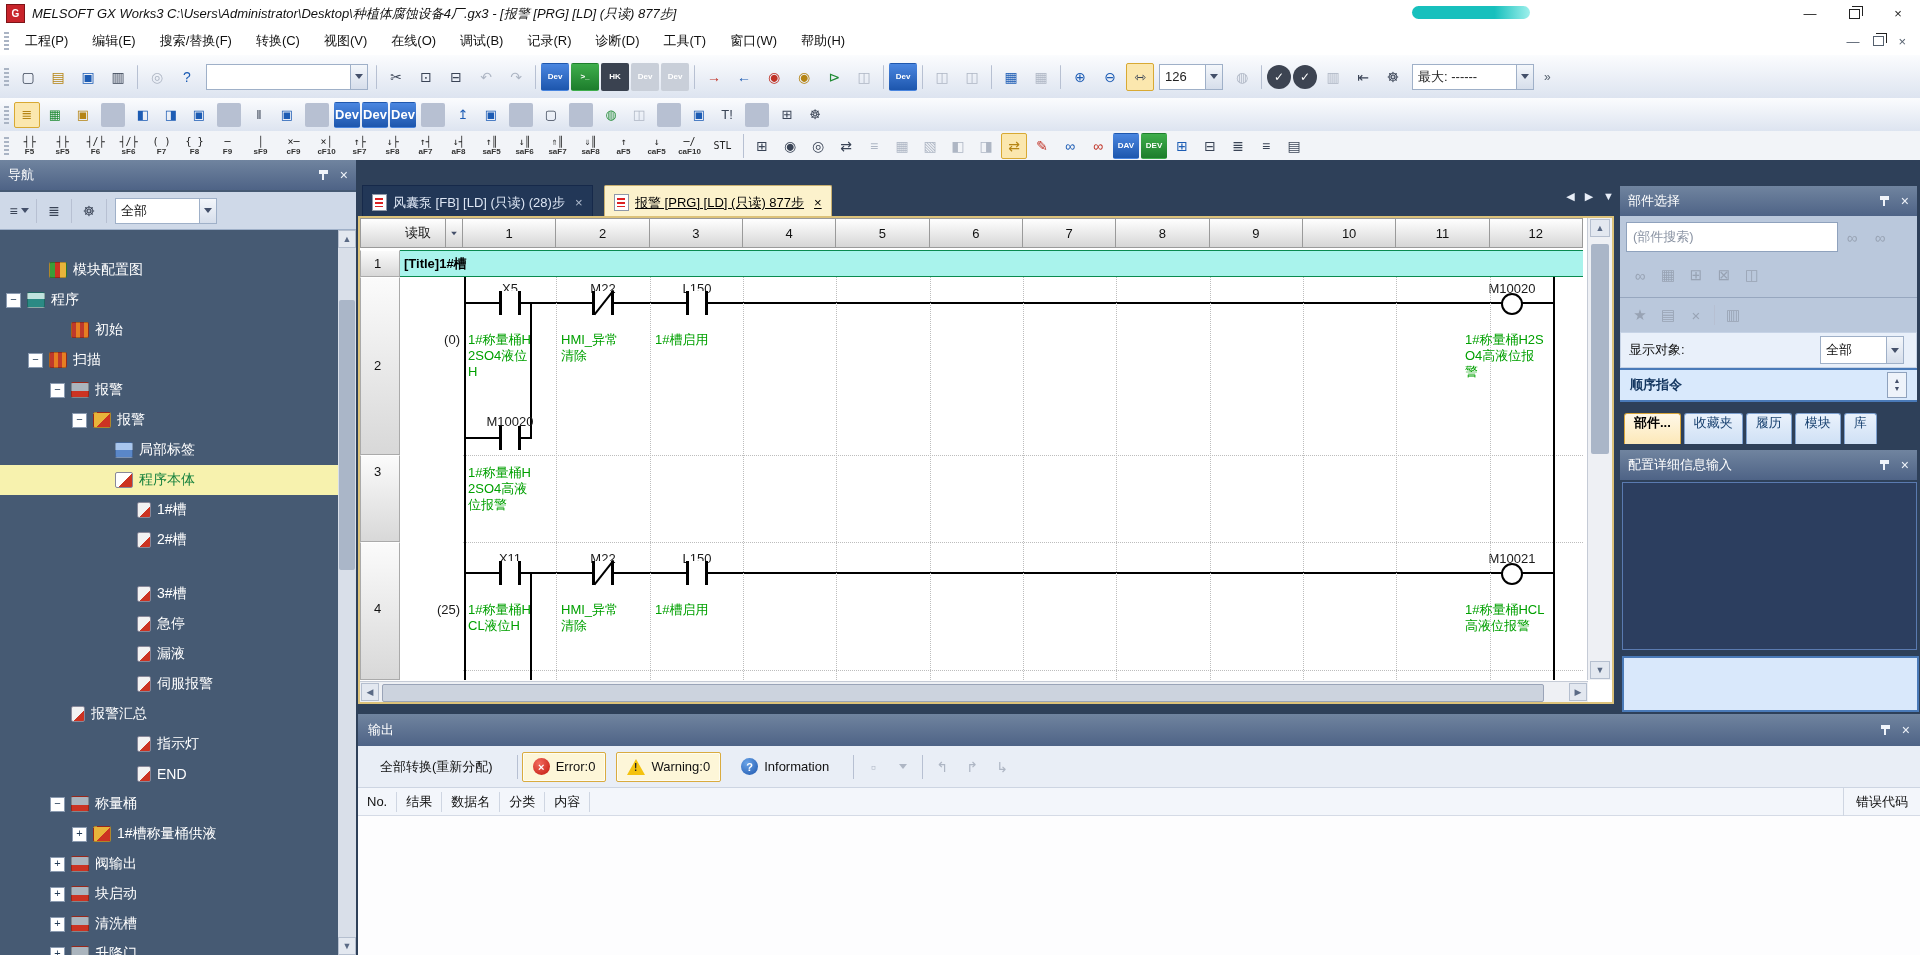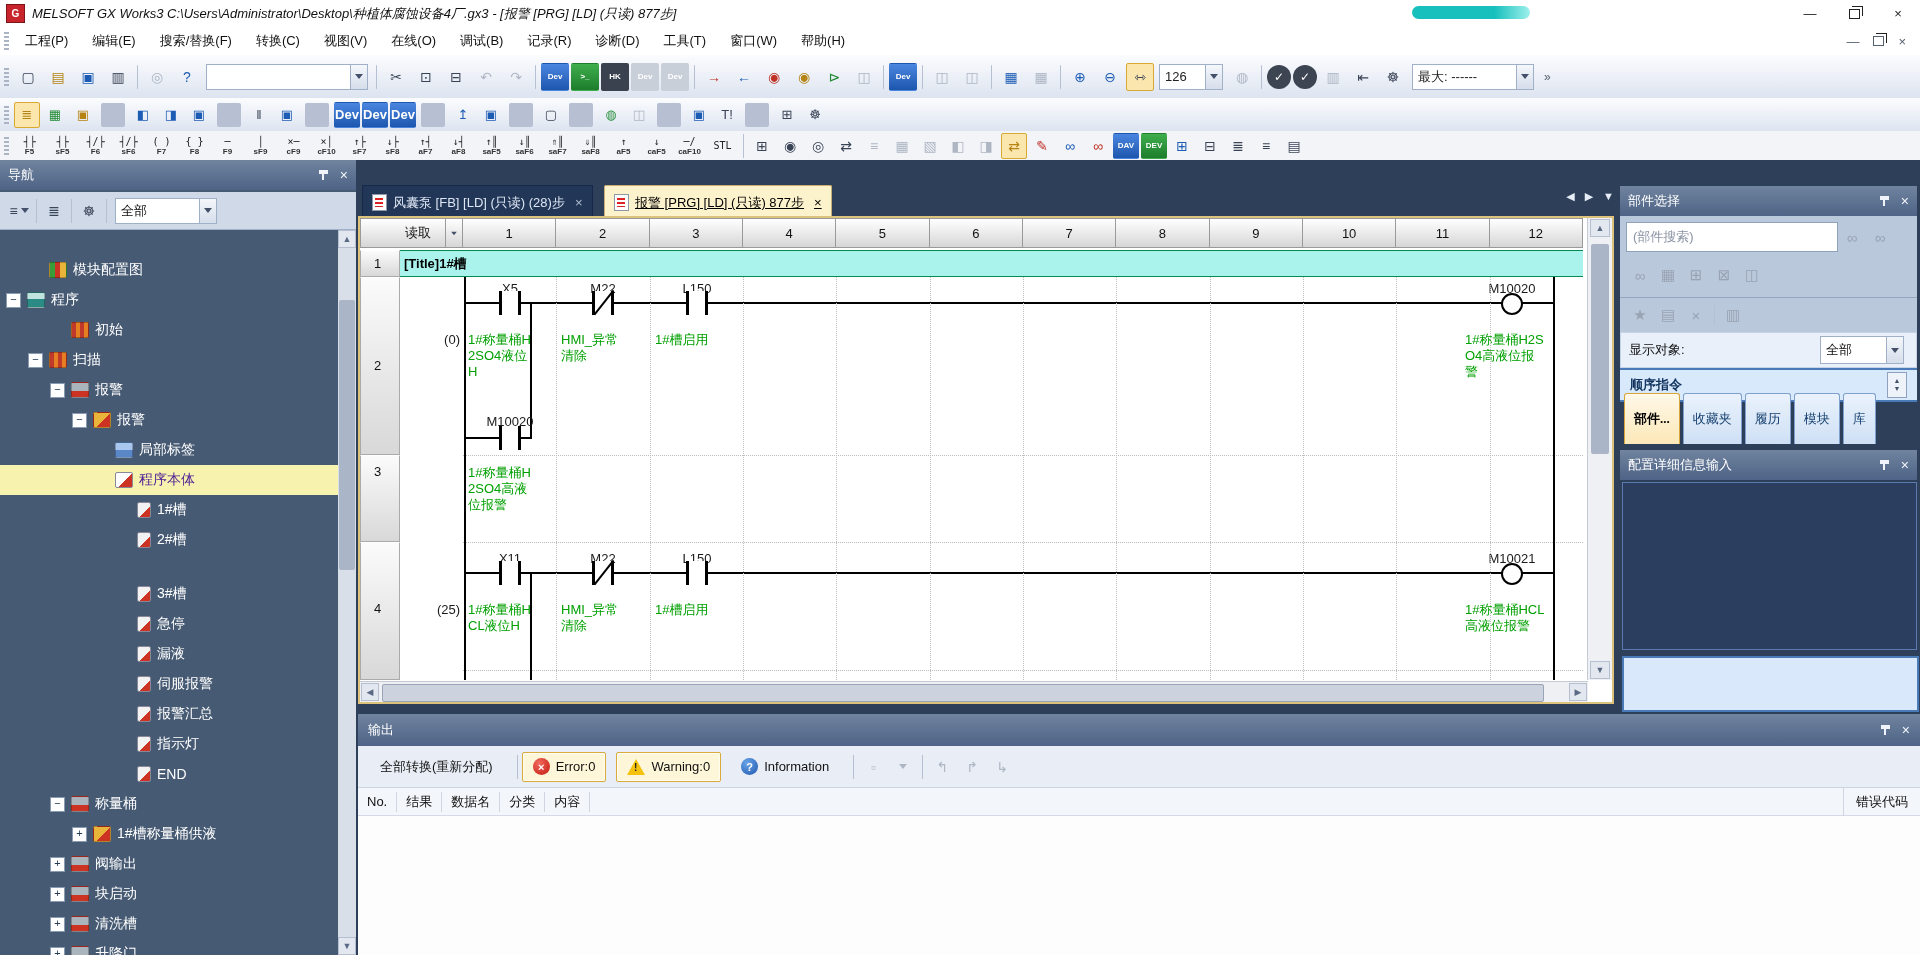--- a/index.html
+++ b/index.html
@@ -63,21 +63,21 @@
   .panel-head .sp{flex:1;}
   .pin{position:relative;width:12px;height:13px;margin-right:10px;cursor:pointer;}
   .pin::before{content:"";position:absolute;left:1px;top:1px;width:9px;height:4px;background:#f0f4fa;}
   .pin::after{content:"";position:absolute;left:4.5px;top:1px;width:2px;height:10px;background:#f0f4fa;}
   .xbtn{color:#f0f4fa;font-size:14px;line-height:14px;cursor:pointer;}
   #nav-tools{position:absolute;left:0;top:32px;width:356px;height:38px;background:#cfd9e8;
              display:flex;align-items:center;padding-left:6px;box-sizing:border-box;border-bottom:1px solid #9fb0c8;}
   #nav-tools .tbi{min-width:22px;height:22px;}
   #nav-tree{position:absolute;left:0;top:95px;width:338px;bottom:0;overflow:hidden;}
   .tree-row{display:flex;align-items:center;height:30px;color:#fff;font-size:14px;white-space:nowrap;cursor:default;}
-  .tree-row.sel{background:#f7f2ae;color:#4c1d95;text-align:right;}
+  .tree-row.sel{background:#f7f2ae;color:#15803d;text-align:right;}
   .exp{width:13px;min-width:13px;height:13px;background:#fff;border:1px solid #8a9ab0;color:#223a55;
        font-size:11px;line-height:11px;text-align:center;margin-right:6px;}
   .exp:empty{visibility:hidden;}
   .tico{width:16px;min-width:16px;height:14px;margin-right:6px;border-radius:2px;border:1px solid rgba(0,0,0,.25);}
   [data-ico="module"]{background:linear-gradient(90deg,#3a9d3a 32%,#cc3322 32% 60%,#e8b43a 60%);}
   [data-ico="program"]{background:linear-gradient(180deg,#bfe3de 45%,#2b8a84 45%);}
   [data-ico="exec"]{background:repeating-linear-gradient(90deg,#c0392b 0 4px,#e67e22 4px 8px);}
   [data-ico="block"]{background:linear-gradient(180deg,#aab4bd 55%,#cc3322 55%);}
   [data-ico="folder"]{background:linear-gradient(135deg,#e8b43a 55%,#cc3322 55%);}
   [data-ico="label"]{background:linear-gradient(180deg,#a8c6ee 50%,#5a87c8 50%);}
@@ -132,23 +132,23 @@
   #lhscroll{position:absolute;left:0;bottom:0;width:1228px;height:20px;background:#eef0f4;border-top:1px solid #c5cbd6;}
   .harrow{position:absolute;top:1px;width:18px;height:18px;background:#e3e8f0;color:#5a6a85;
           display:flex;align-items:center;justify-content:center;font-size:9px;border:1px solid #b5bfcf;box-sizing:border-box;}
   .hthumb{position:absolute;top:2px;height:16px;background:#ccd3de;border:1px solid #9aa4b8;border-radius:2px;}
   
   .rpanel-head{position:absolute;left:1620px;width:297px;height:30px;display:flex;align-items:center;
                background:linear-gradient(180deg,#70849f,#4e6386);color:#fff;padding:0 8px;box-sizing:border-box;}
   .rrow{position:absolute;left:1620px;width:297px;background:#bac8dc;display:flex;align-items:center;box-sizing:border-box;}
   .input{background:#fff;border:1px solid #8fa2bd;color:#8a93a3;display:flex;align-items:center;padding:0 6px;}
   .ricon{width:28px;height:26px;display:flex;align-items:center;justify-content:center;color:#98a3b4;font-size:15px;}
-  .rtab{height:30px;display:flex;align-items:center;justify-content:center;padding:10px 9px;margin-right:3px;
+  .rtab{height:30px;display:flex;align-items:flex-start;justify-content:center;padding:0 9px;margin-right:3px;
         background:linear-gradient(180deg,#eaf2fc,#cfe0f5);border:1px solid #7da0cf;border-bottom:none;
-        border-radius:3px 3px 0 0;color:#17406f;cursor:pointer;white-space:nowrap;font-family:Liberation Serif, serif;}
+        border-radius:3px 3px 0 0;color:#17406f;cursor:pointer;white-space:nowrap;}
   .rtab.active{background:linear-gradient(180deg,#fff8e8,#fce8b8);border-color:#d8a53a;color:#000;font-weight:bold;}
   #sel-instr{border-top:2px solid #4a7ab8;border-bottom:2px solid #4a7ab8;background:#d9e9fc;color:#12355f;font-weight:bold;}
   .spinner{margin-left:auto;width:18px;height:24px;border:1px solid #8fa2bd;background:#eef3fa;display:flex;
            flex-direction:column;align-items:center;justify-content:center;font-size:7px;color:#44506a;line-height:8px;}
   #detail-content{position:absolute;left:1622px;top:482px;width:293px;height:166px;background:#2c3e5f;border:1px solid #5a7ab0;}
   #detail-box2{position:absolute;left:1622px;top:656px;width:293px;height:52px;background:#d9e8fb;border:2px solid #4a7ab8;}
   
   #out-head{position:absolute;left:358px;top:714px;width:1562px;height:32px;display:flex;align-items:center;
             background:linear-gradient(180deg,#70849f,#4e6386);color:#fff;padding:13px 10px;box-sizing:border-box;}
   #out-toolbar{position:absolute;left:358px;top:746px;width:1562px;height:42px;background:#e9eef6;
@@ -758,21 +758,21 @@
           <span class="tico" data-ico="sheet"></span>
           <span>漏液</span>
         </div>
 
         <div class="tree-row" style="padding-left: 116px;">
           <span class="exp"></span>
           <span class="tico" data-ico="sheet"></span>
           <span>伺服报警</span>
         </div>
 
-        <div class="tree-row" style="padding-left: 116px;">
+        <div class="tree-row" style="padding-left: 50px;">
           <span class="exp"></span>
           <span class="tico" data-ico="sheet"></span>
           <span>报警汇总</span>
         </div>
 
         <div class="tree-row" style="padding-left: 116px;">
           <span class="exp"></span>
           <span class="tico" data-ico="sheet"></span>
           <span>指示灯</span>
         </div>

